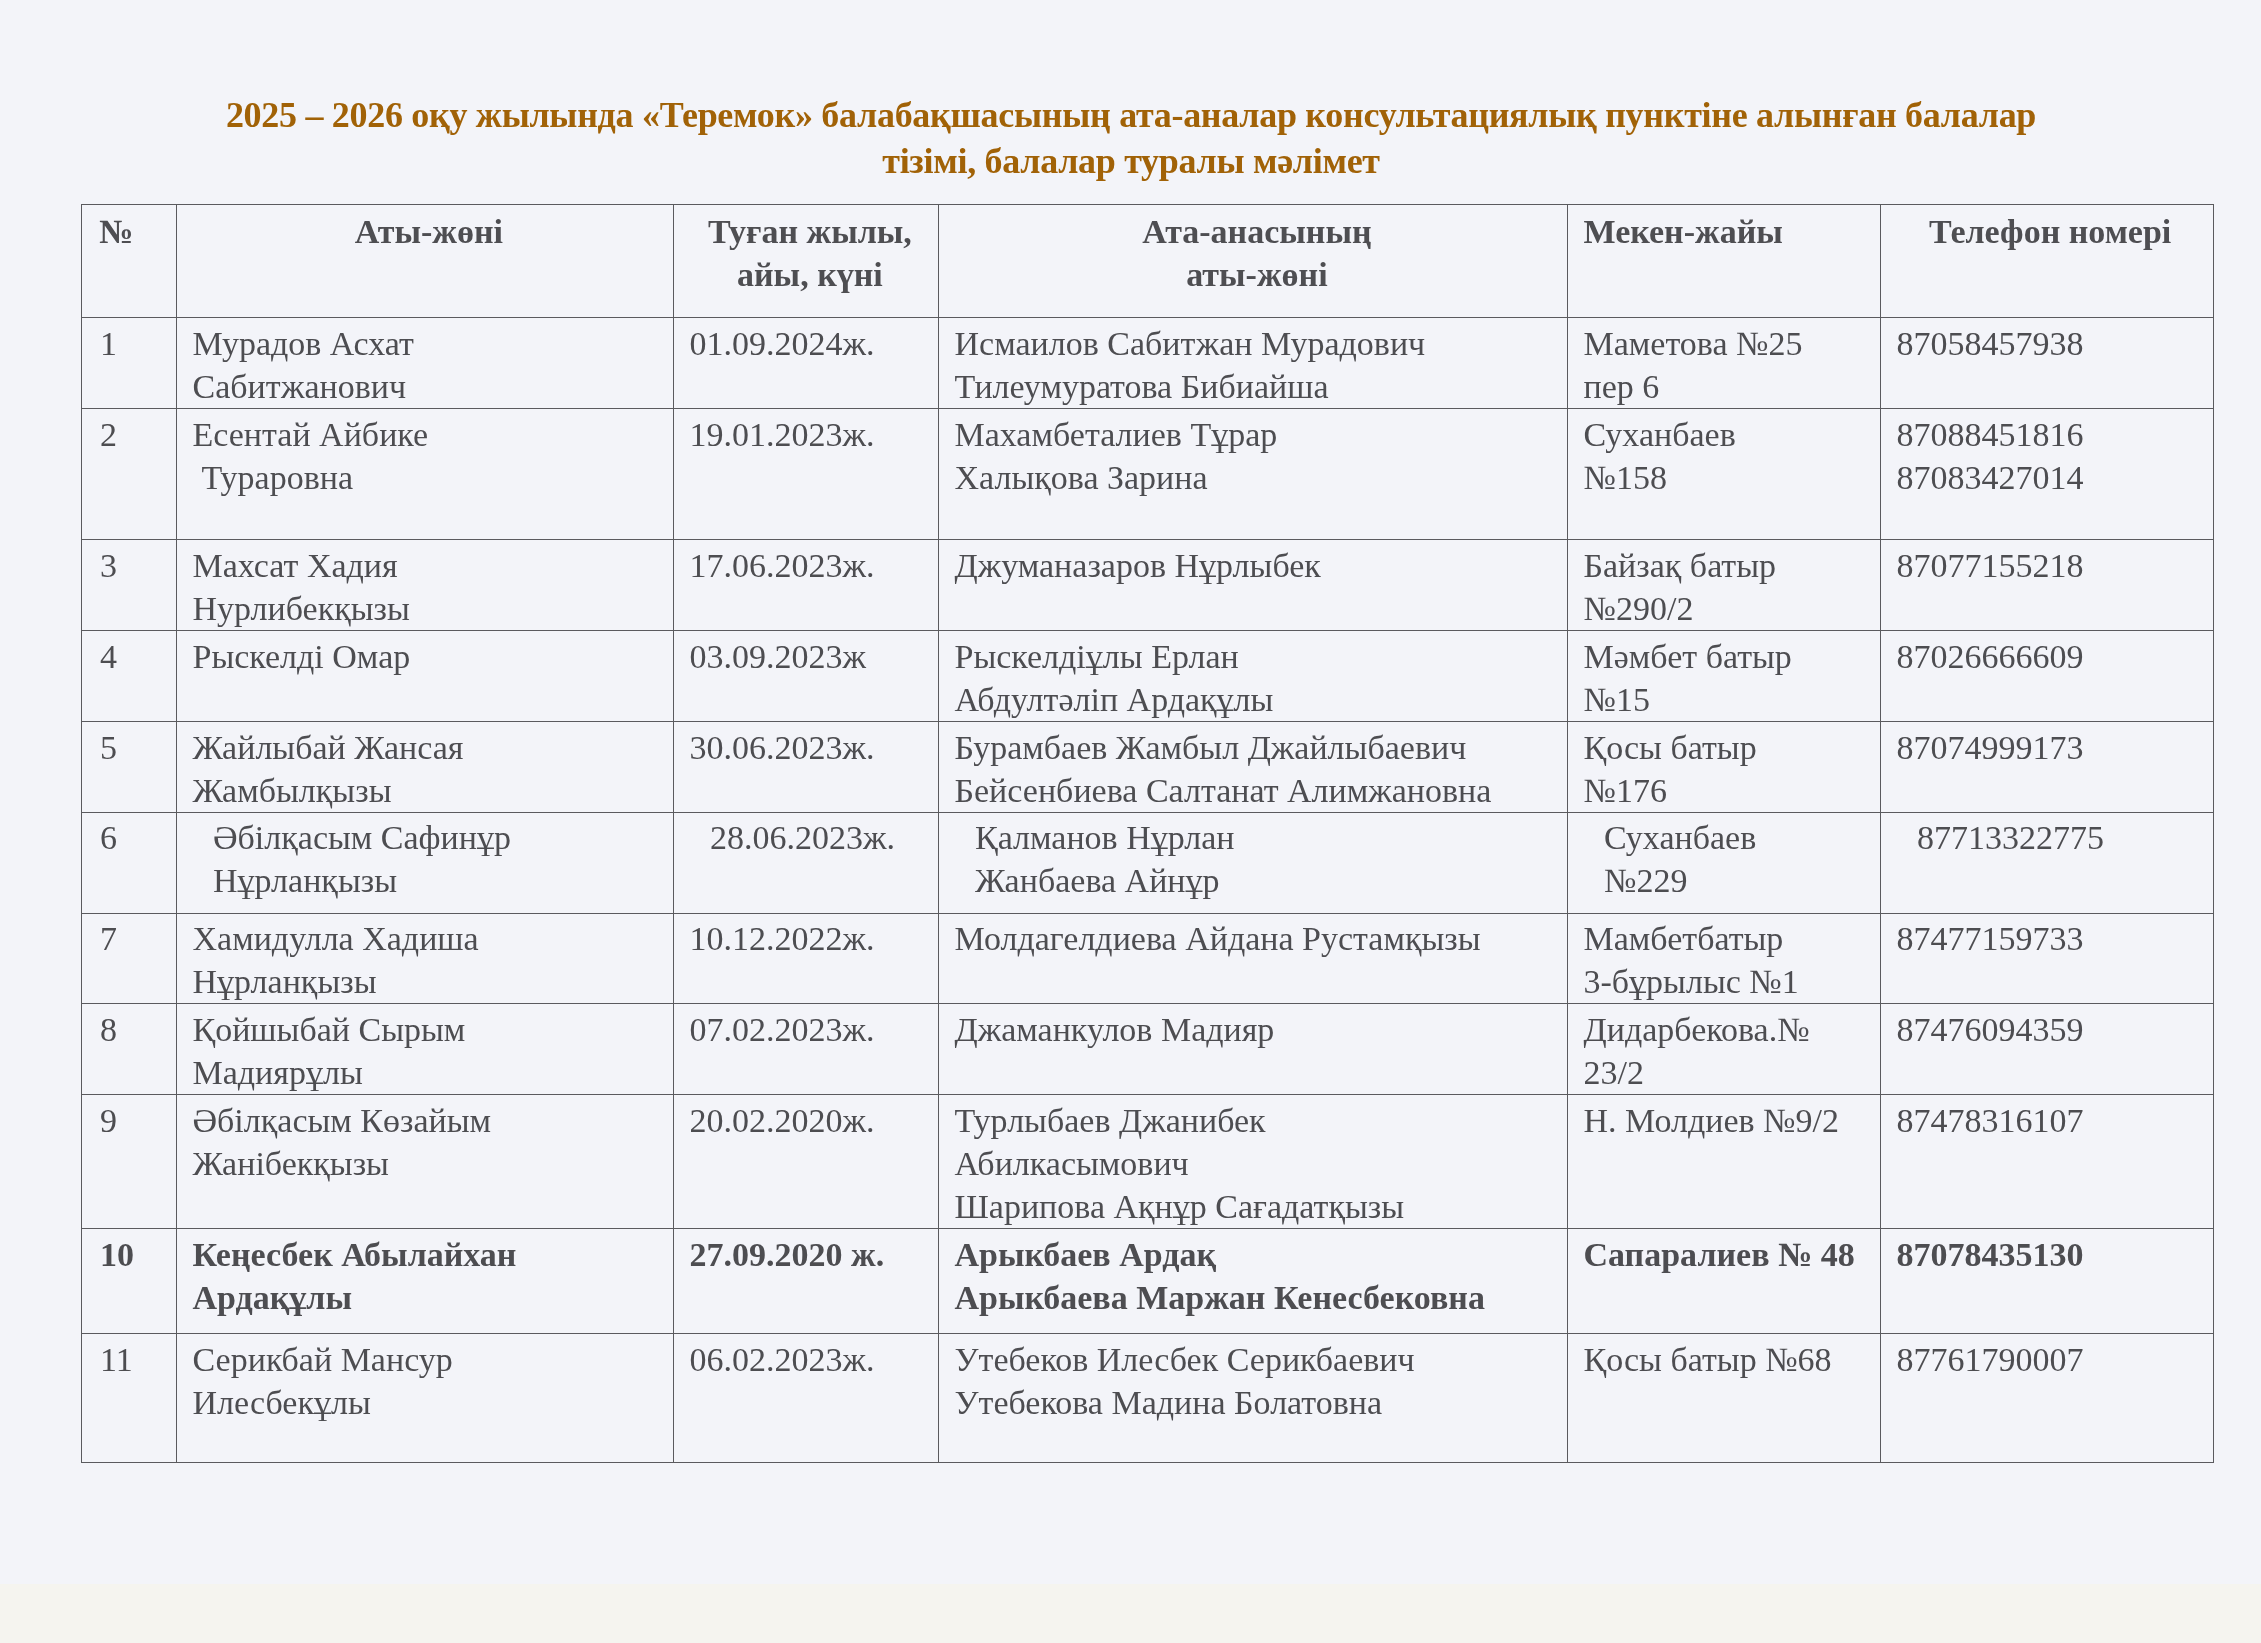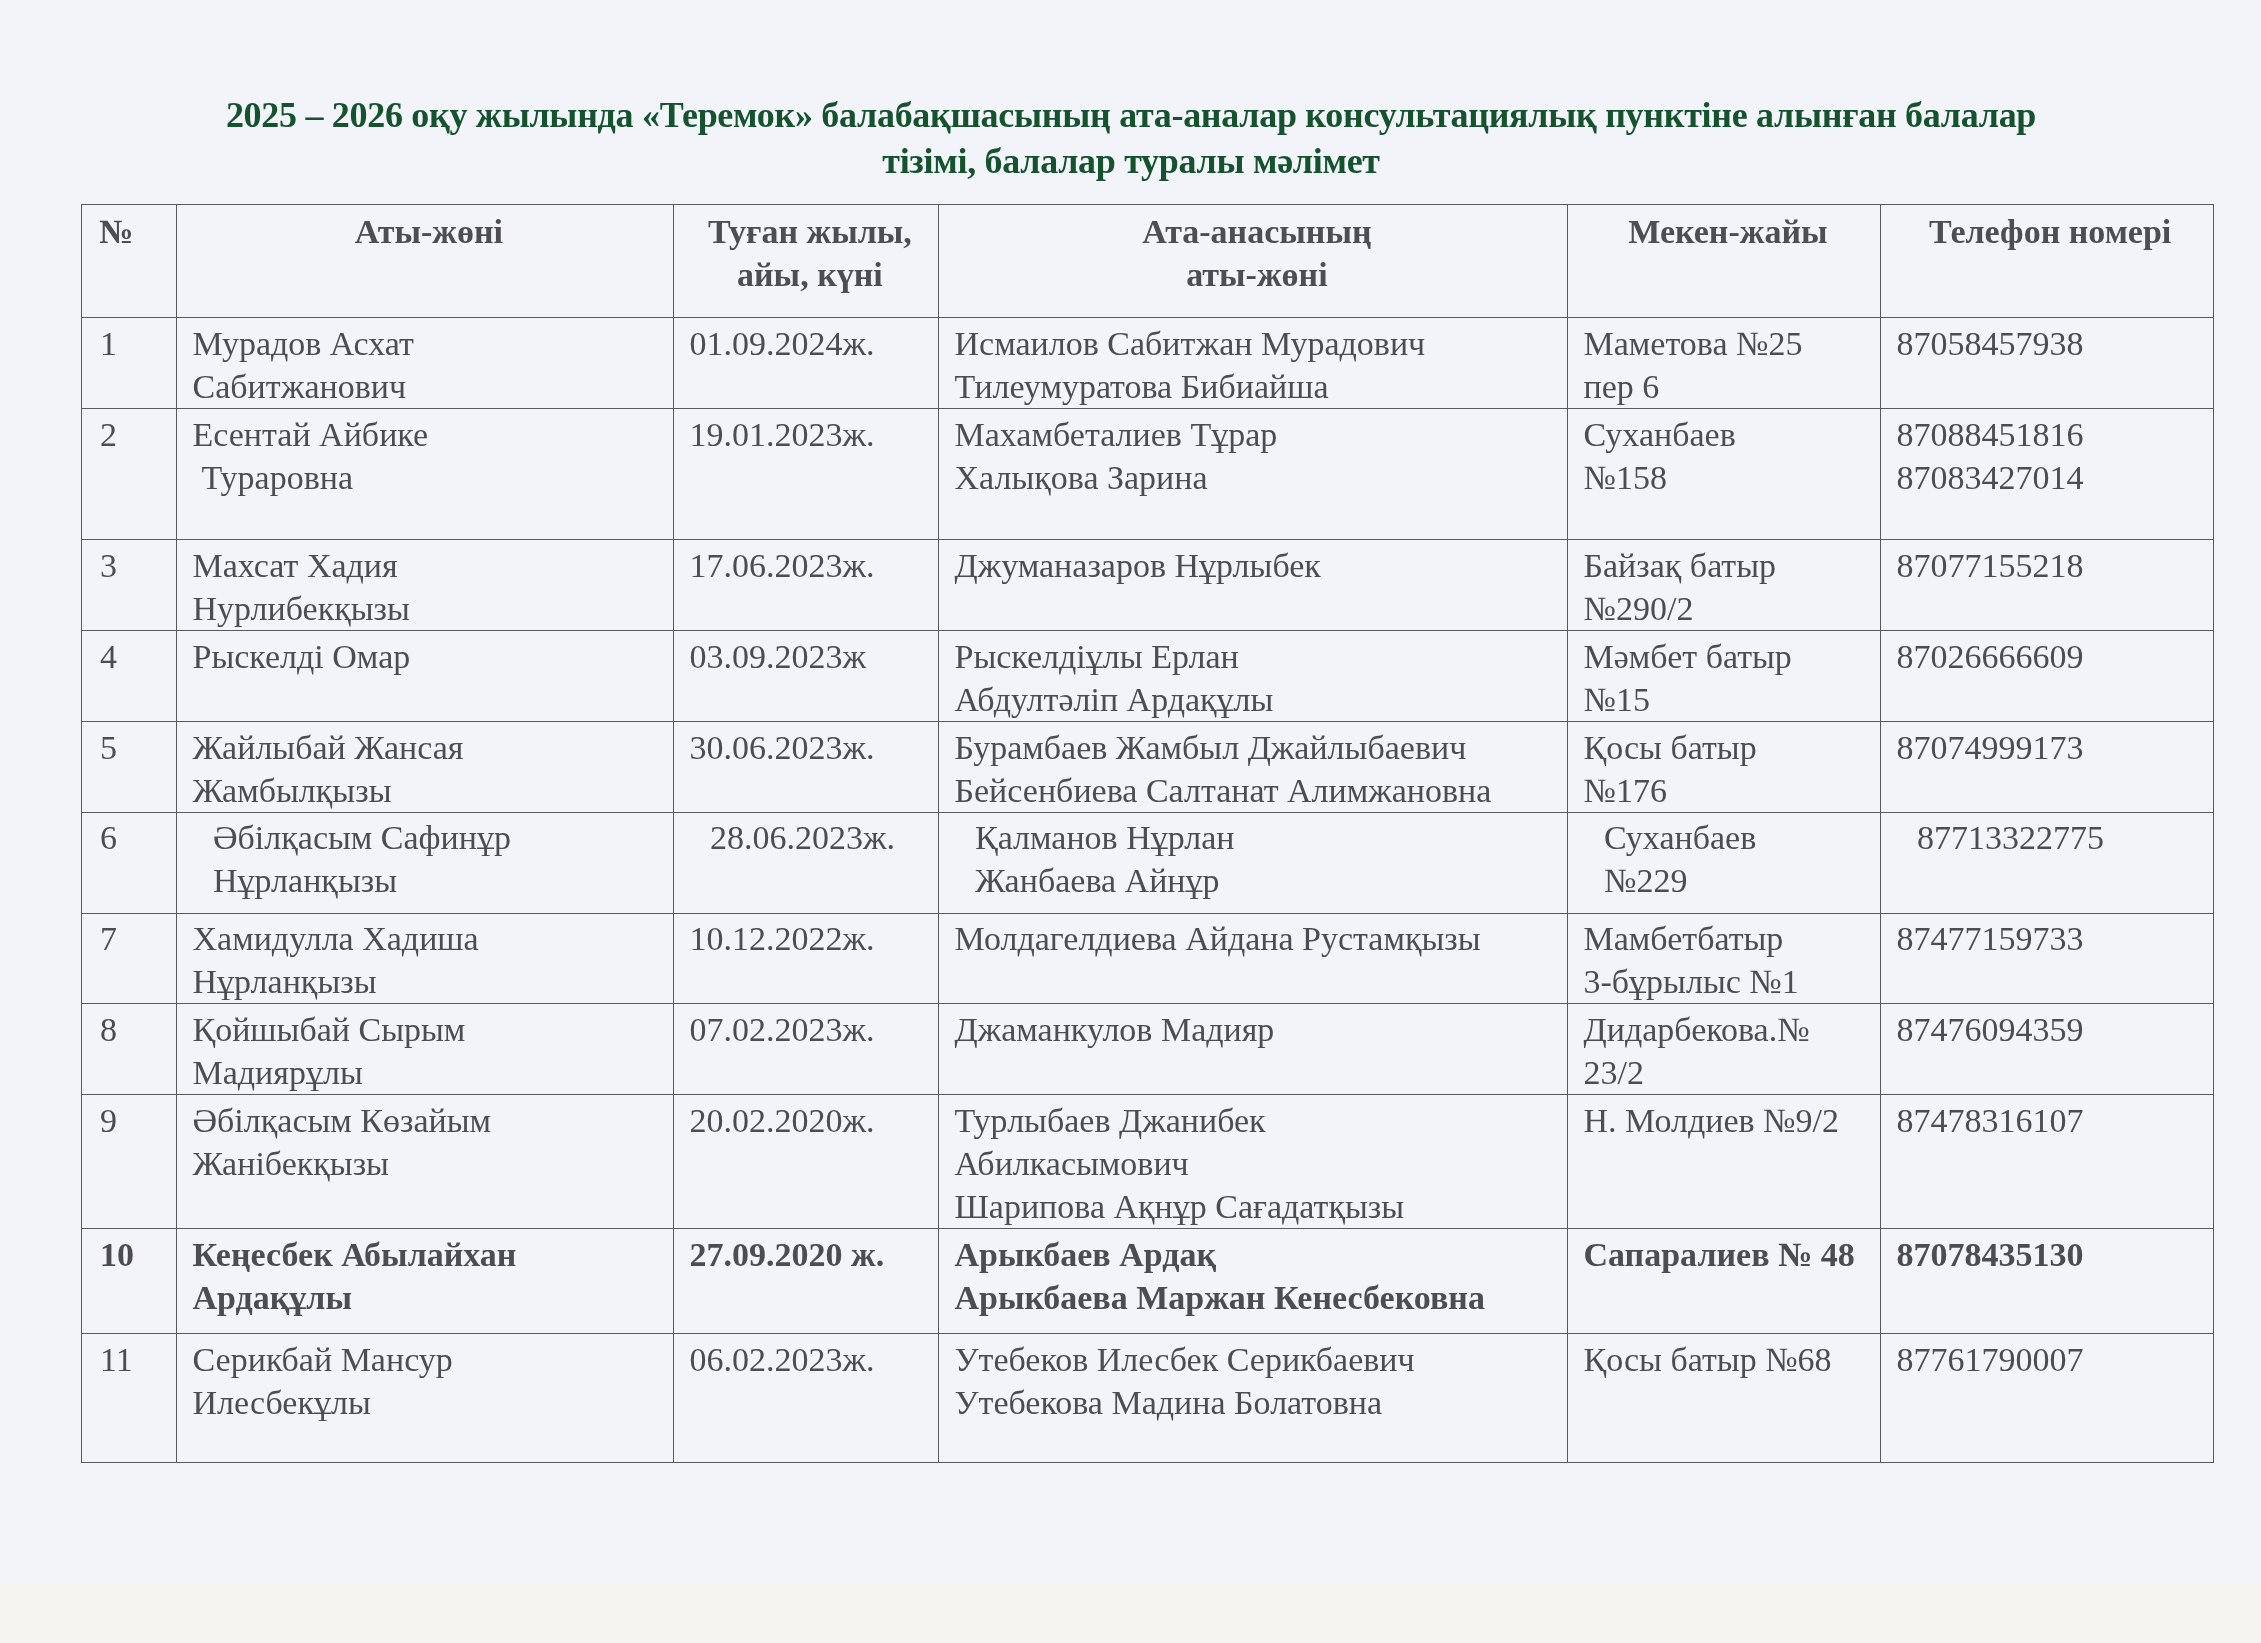--- a/index.html
+++ b/index.html
@@ -25,21 +25,21 @@
     }
     .title {
       position: absolute;
       left: 103px;
       top: 92px;
       width: 2056px;
       text-align: center;
       font-weight: bold;
       font-size: 36px;
       line-height: 46px;
-      color: #14532d;
+      color: #a16207;
       letter-spacing: -0.3px;
     }
     .title .line { display: block; white-space: nowrap; }
 
     table.roster {
       position: absolute;
       left: 81px;
       top: 204px;
       width: 2132px;
       border-collapse: collapse;
@@ -63,21 +63,21 @@
     }
     table.roster th {
       font-weight: bold;
       text-align: center;
       padding-top: 5.2px;
       height: 113px;
       color: #4e4e52;
     }
     table.roster th.no-h { text-align: left; padding-left: 17px; }
     table.roster th.tel-h { text-align: center; padding-left: 14px; }
-    table.roster th.addr-h { text-align: center; }
+    table.roster th.addr-h { text-align: left; }
     table.roster td {
       font-weight: normal;
       padding-top: 3.9px;
       color: #4d4d51;
     }
     table.roster td.no { padding-left: 18px; }
     .cell-line { display: block; white-space: nowrap; }
     .indent { padding-left: 9px; }
 
     tr.r1 td { height: 88px; }

